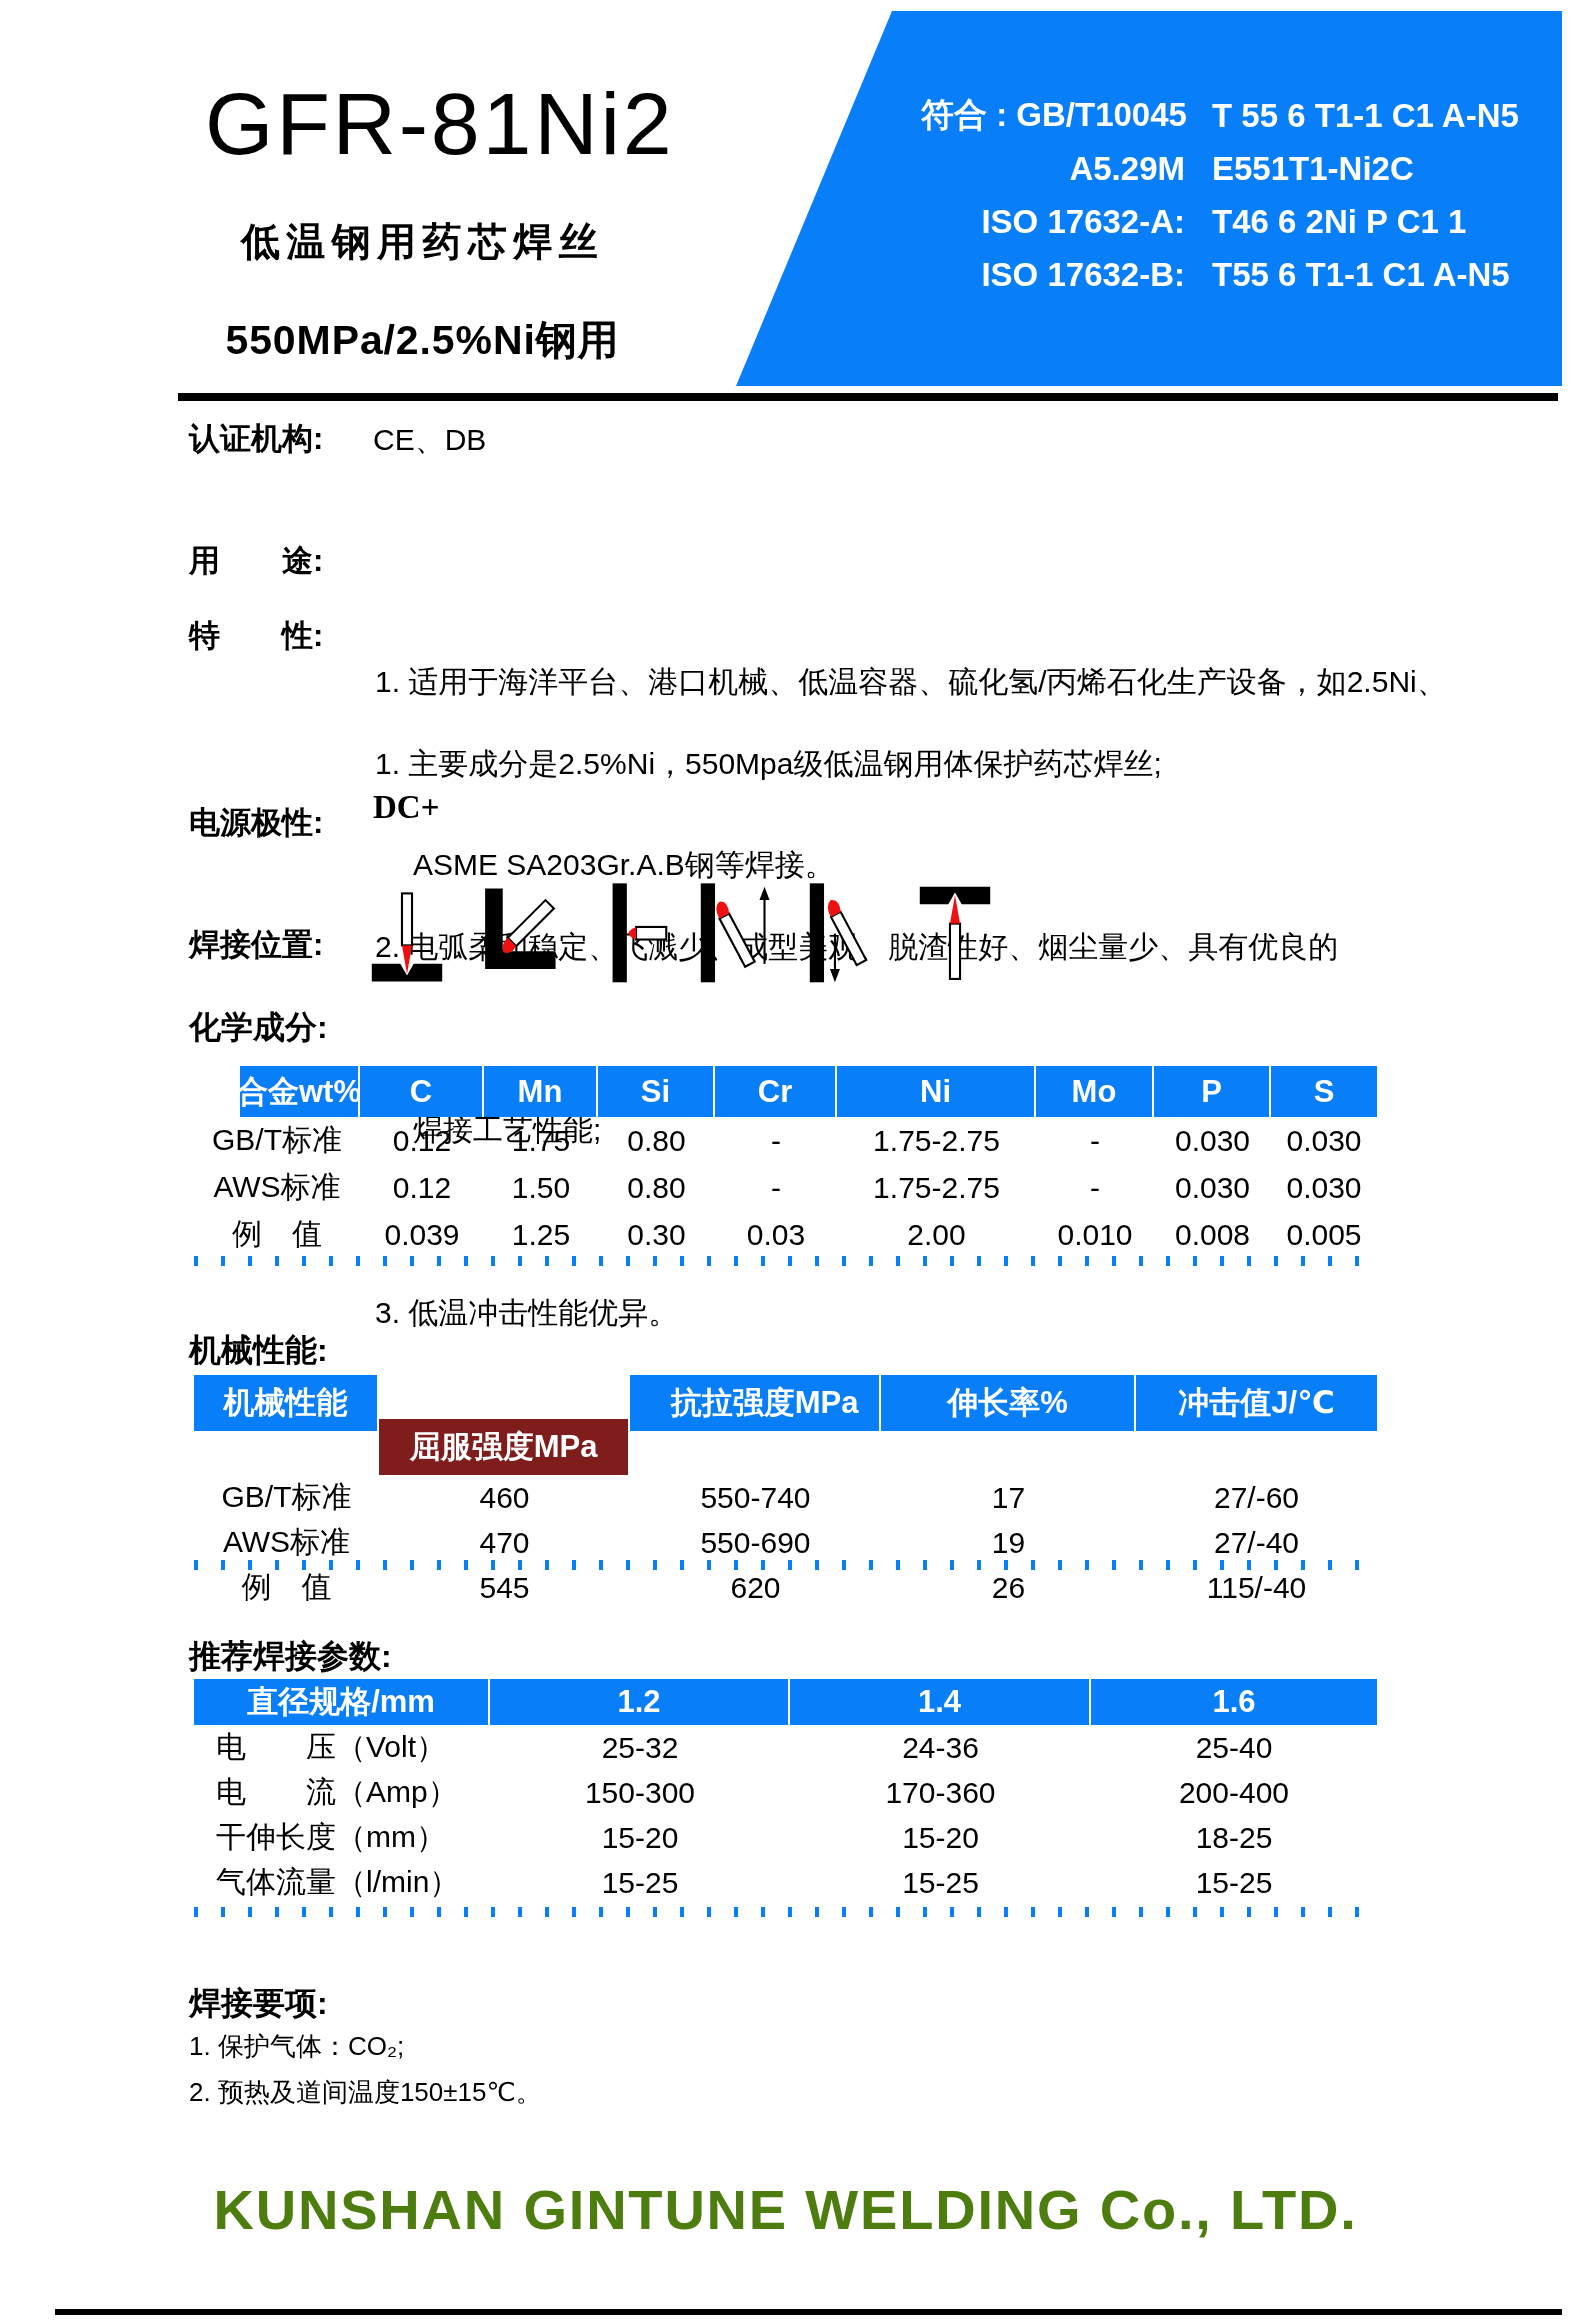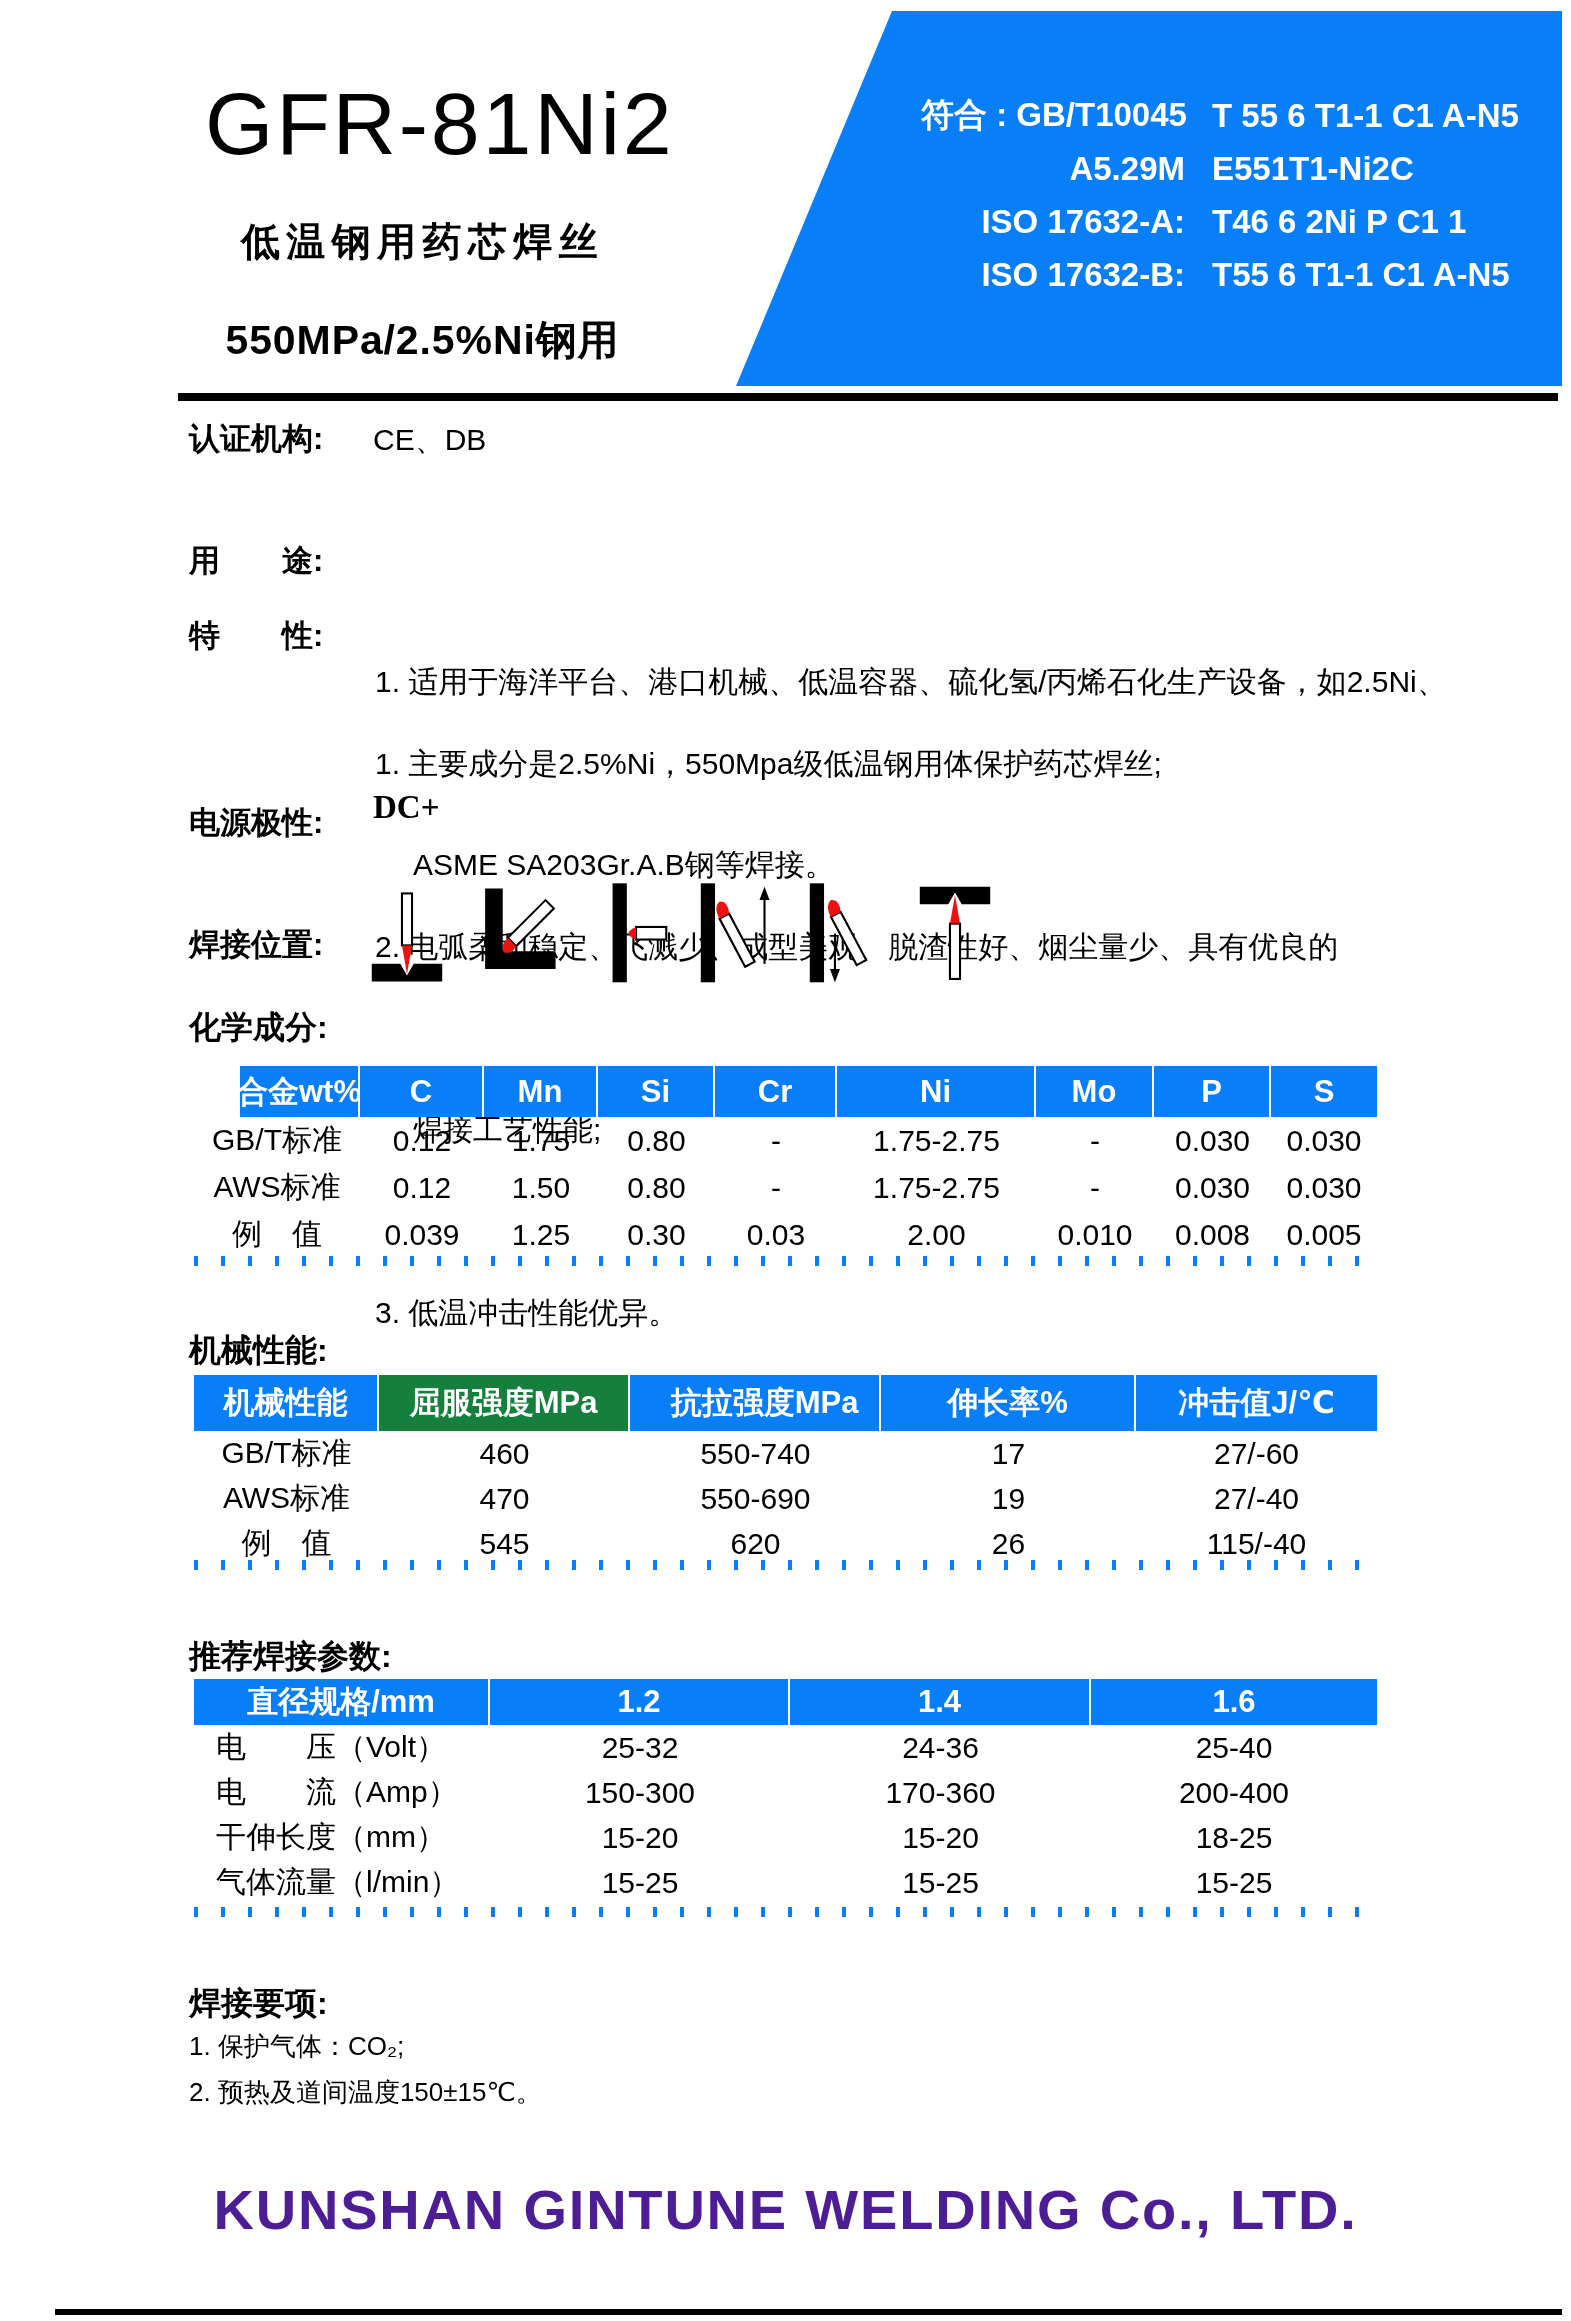--- a/index.html
+++ b/index.html
@@ -187,21 +187,21 @@
         <div class="td">0.008</div>
         <div class="td">0.005</div>
       </div>
     </div>
   <div class="dots" style="top: 1256px; background: repeating-linear-gradient(90deg, rgb(8, 126, 248) 0px, rgb(8, 126, 248) 3.6px, transparent 3.6px, transparent 27px);"></div>
 
   <div class="h" style="top:1329px;">机械性能:</div>
   <div class="tbl t-mech" style="top:1375px;">
       <div class="trow" style="grid-template-columns: 185px 251px 251px 255px 241px;">
         <div class="th" style="background: rgb(8, 126, 248);">机械性能</div>
-        <div class="th" style="background: #15803d;">屈服强度MPa</div>
+        <div class="th" style="background: #7f1d1d; margin-top: 44px;">屈服强度MPa</div>
         <div class="th" style="background: rgb(8, 126, 248); padding-left: 20px;">抗拉强度MPa</div>
         <div class="th" style="background: rgb(8, 126, 248);">伸长率%</div>
         <div class="th" style="background: rgb(8, 126, 248);">冲击值J/℃</div>
       </div>
       <div class="trow" style="grid-template-columns: 185px 251px 251px 255px 241px;">
         <div class="td">GB/T标准</div>
         <div class="td">460</div>
         <div class="td">550-740</div>
         <div class="td">17</div>
         <div class="td">27/-60</div>
@@ -255,17 +255,17 @@
         <div class="td">15-25</div>
         <div class="td">15-25</div>
       </div>
     </div>
   <div class="dots" style="top: 1907px; background: repeating-linear-gradient(90deg, rgb(8, 126, 248) 0px, rgb(8, 126, 248) 3.6px, transparent 3.6px, transparent 27px);"></div>
 
   <div class="note" style="top:1982px;font-weight:bold;font-size:32px;">焊接要项:</div>
   <div class="note" style="top:2029px;">1. 保护气体：CO₂;</div>
   <div class="note" style="top:2075px;">2. 预热及道间温度150±15℃。</div>
 
-  <div class="footer" style="color: #4c1d95;">KUNSHAN  GINTUNE  WELDING  Co.,  LTD.</div>
+  <div class="footer" style="color: #4d7c0f;">KUNSHAN  GINTUNE  WELDING  Co.,  LTD.</div>
   <div class="botbar"></div>
 
 </div>
 
 
 </body></html>

